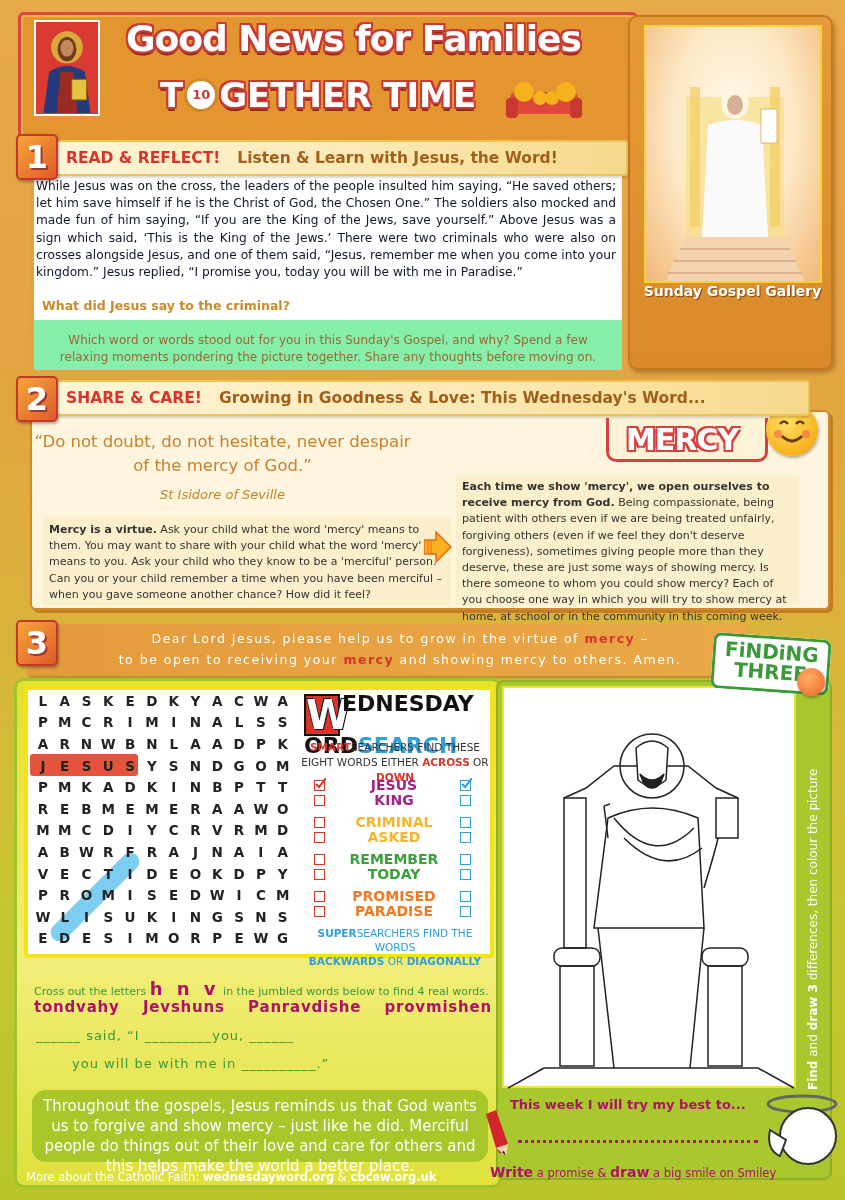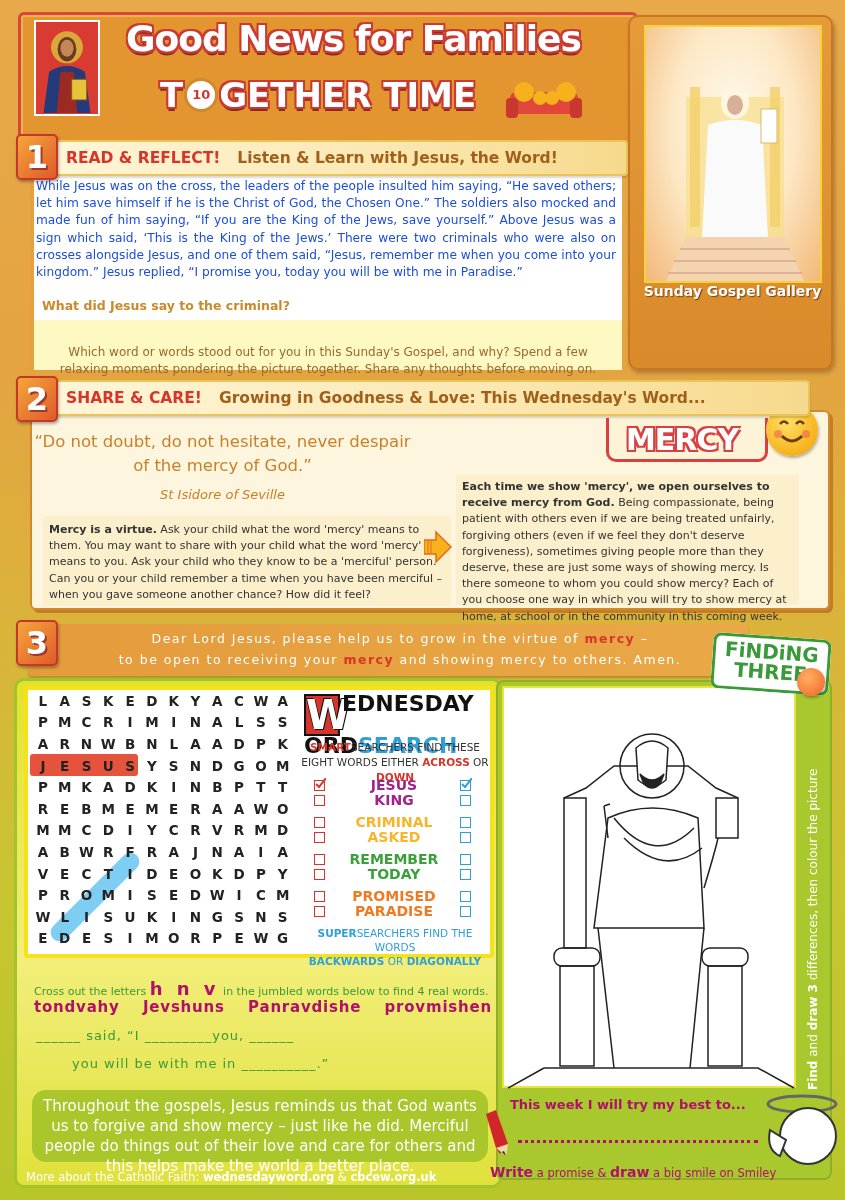--- a/index.html
+++ b/index.html
@@ -23,23 +23,23 @@
 .gallery-caption{left:6px;top:288px;width:195px;text-align:center;color:#fff;font-style:italic;font-size:12px;line-height:15px}
 
 
 .num{width:42px;height:46px;background:linear-gradient(135deg,#f5a63a,#e05a2a);border:2px solid #c0392b;border-radius:5px;color:#fff;font-weight:900;font-size:32px;text-align:center;line-height:42px;text-shadow:2px 2px 0 #a0392b;box-shadow:1px 2px 3px rgba(0,0,0,.3);z-index:3}
 .banner{height:36px;background:linear-gradient(90deg,#fff6d8,#fbe7b0 60%,#f6d98c);border:2px solid #e9c45a;border-radius:4px;display:flex;align-items:center;padding-left:12px;font-weight:bold;font-size:15.5px;white-space:nowrap;z-index:2;box-shadow:0 2px 2px rgba(0,0,0,.15)}
 .banner .red{color:#d8352a;margin-right:17px}
 .banner .brown{color:#a0601a}
 
 
 .s1-body{left:30px;top:174px;width:592px;height:196px;background:#fff;border-left:4px solid #e6a040}
-.s1-text{left:0;top:4px;width:588px;padding:0 6px 0 2px;font-size:12.2px;line-height:17.2px;color:#1d4ed8;text-align:justify;font-family:"DejaVu Sans",sans-serif}
+.s1-text{left:0;top:4px;width:588px;padding:0 6px 0 2px;font-size:12.2px;line-height:17.2px;color:#0f172a;text-align:justify;font-family:"DejaVu Sans",sans-serif}
 .s1-question{left:8px;top:124px;font-size:12.5px;font-weight:bold;color:#c98a2a}
-.s1-reflect{left:0;top:146px;width:588px;height:50px;background:#fef9c3;padding:24px 10px;text-align:center;font-size:12px;line-height:17px;color:#9a6a30}
+.s1-reflect{left:0;top:146px;width:588px;height:50px;background:#86efac;padding:12px 10px;text-align:center;font-size:12px;line-height:17px;color:#9a6a30}
 
 
 .s2-card{left:30px;top:410px;width:800px;height:200px;background:#fdf5dd;border:2px solid #d08a2e;border-radius:6px;box-shadow:3px 3px 0 #c57c22}
 .quote{left:30px;top:430px;width:385px;text-align:center;font-size:16.5px;line-height:24px;color:#c9802a}
 .quote-author{left:30px;top:487px;width:385px;text-align:center;font-style:italic;font-size:13px;color:#c9802a}
 .s2-left{left:43px;top:516px;width:408px;height:90px;background:#fcefcb;padding:6px 6px;font-size:11px;line-height:16.2px;color:#333}
 .s2-right{left:456px;top:475px;width:343px;height:130px;background:#fcefcb;padding:4px 6px;font-size:11px;line-height:16.2px;color:#333}
 .arrow{left:424px;top:530px;width:28px;height:34px}
 .mercy-tab{left:606px;top:418px;width:162px;height:44px;background:#fdf3d6;border:3px solid #d94040;border-top:none;border-radius:0 0 10px 10px}
 .mercy-word{left:626px;top:422px;font-size:30px;font-weight:900;color:#fff;letter-spacing:-1px;text-shadow:-2px -2px 0 #d94040,2px -2px 0 #d94040,-2px 2px 0 #d94040,2px 2px 0 #d94040}

